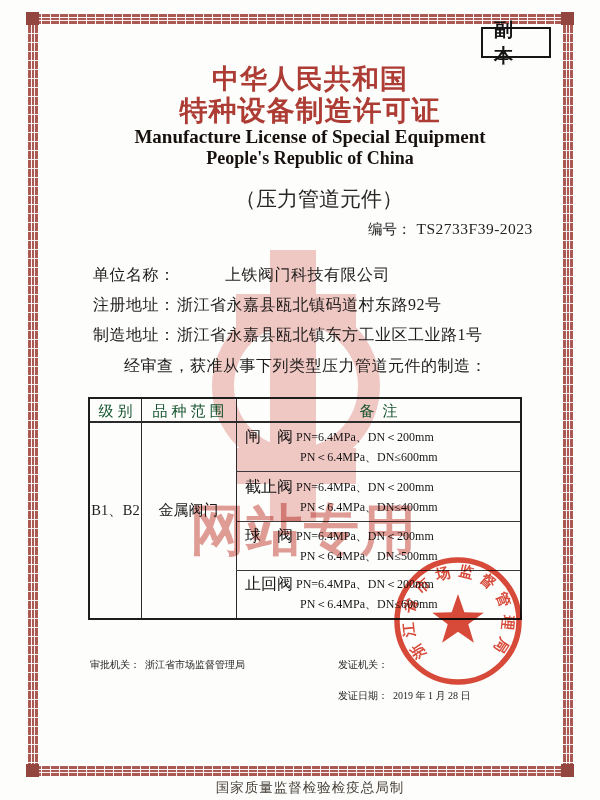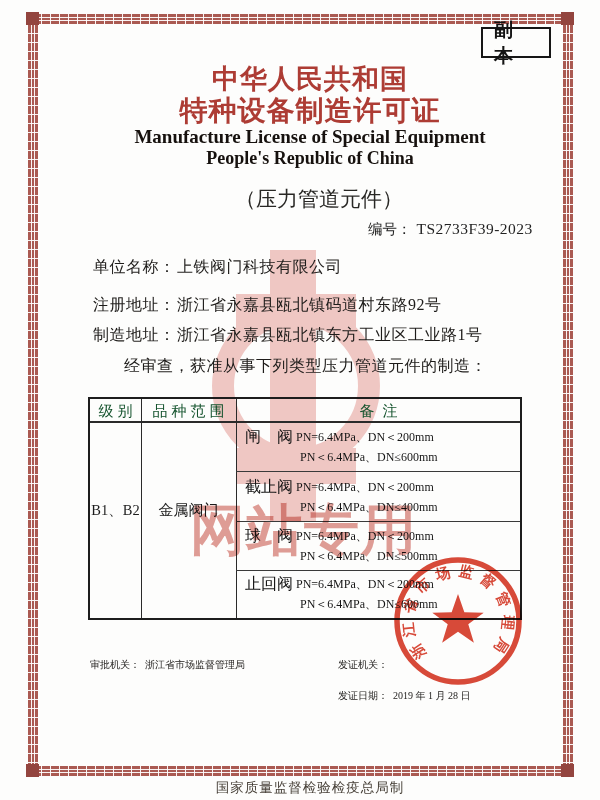--- a/index.html
+++ b/index.html
@@ -41,21 +41,21 @@
   .en2 { top:148px; font-size:18px; font-weight:bold; color:#16110e; }
   .category { position:absolute; left:235px; top:185px; font-size:21px; color:#282724; z-index:3;
               font-family:"Liberation Sans","DejaVu Sans",sans-serif; }
   .serial { position:absolute; left:368px; top:220px; display:flex; gap:5px; z-index:3; color:#222; }
   .serial .lab { font-size:14.5px; }
   .serial .val { font-size:15.5px; letter-spacing:.5px; }
 
   
   .field { position:absolute; left:93px; display:flex; font-size:16px; color:#1e1c1a; z-index:3; letter-spacing:.5px; }
   .field .lab { width:84px; flex:none; }
-  .f0 { top:257px; } .f1 { top:295px; } .f2 { top:325px; }
+  .f0 { top:265px;gap:48px; } .f1 { top:295px; } .f2 { top:325px; }
   .intro { position:absolute; left:124px; top:356px; font-size:16px; color:#1e1c1a; z-index:3; letter-spacing:.5px; }
 
   
   .ltable { position:absolute; left:88px; top:397px; width:434px; height:223px; border:2px solid #1d1d1d; z-index:3; }
   .ltable .vline { position:absolute; top:0; bottom:0; width:1.5px; background:#2a2a2a; }
   .ltable .hline { position:absolute; left:0; right:0; top:22px; height:1.5px; background:#2a2a2a; }
   .ltable .rline { position:absolute; left:146px; right:0; height:1.2px; background:#3a3a3a; }
   .hcell { position:absolute; top:3px; height:18px; display:flex; align-items:center; justify-content:center;
            font-size:15px; color:#14532d; }
   .cell-mid { position:absolute; display:flex; align-items:center; justify-content:center;

